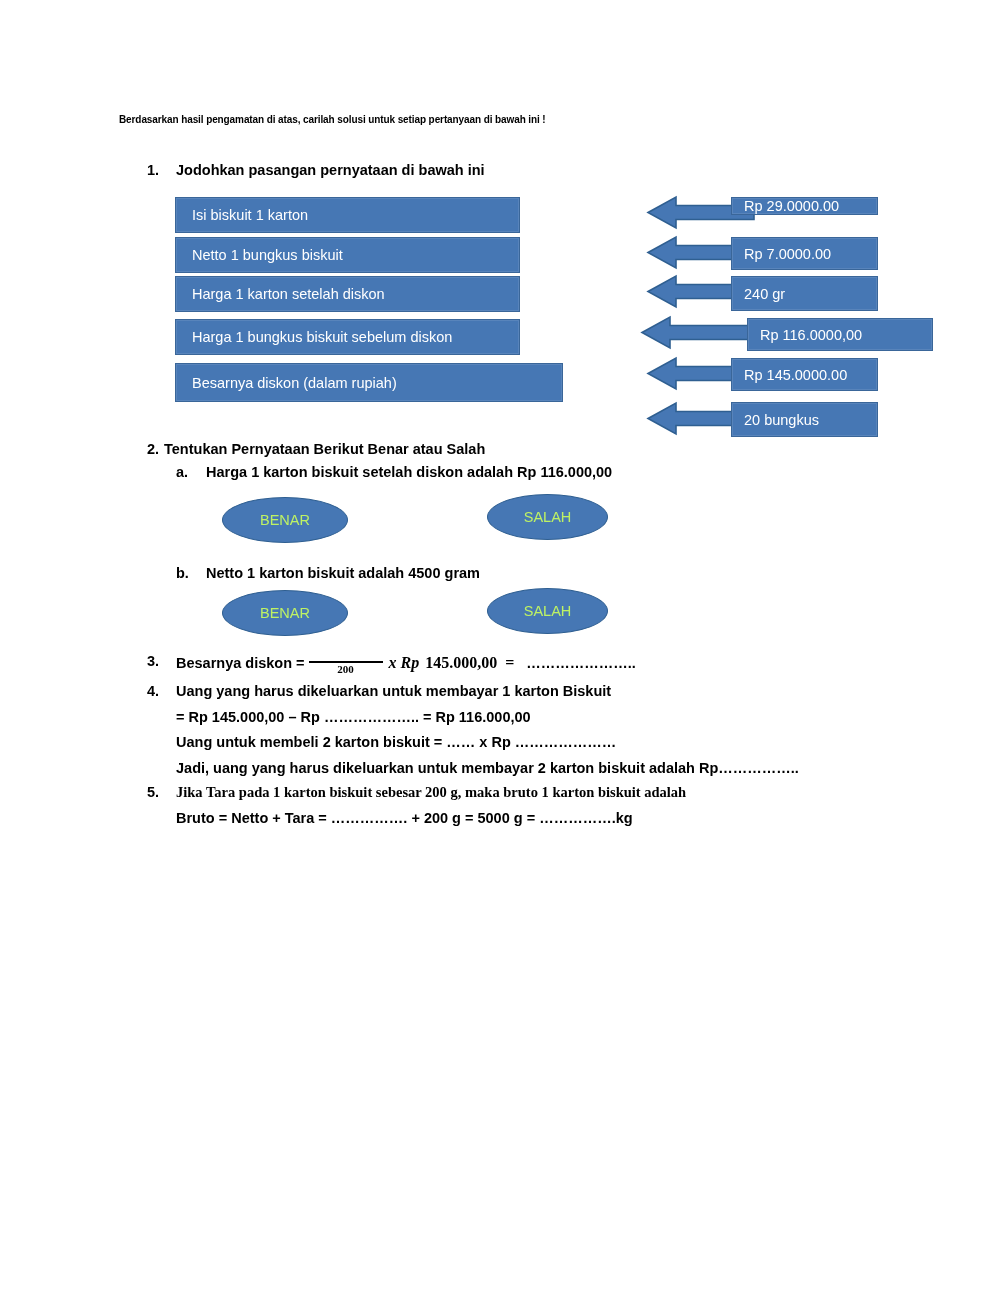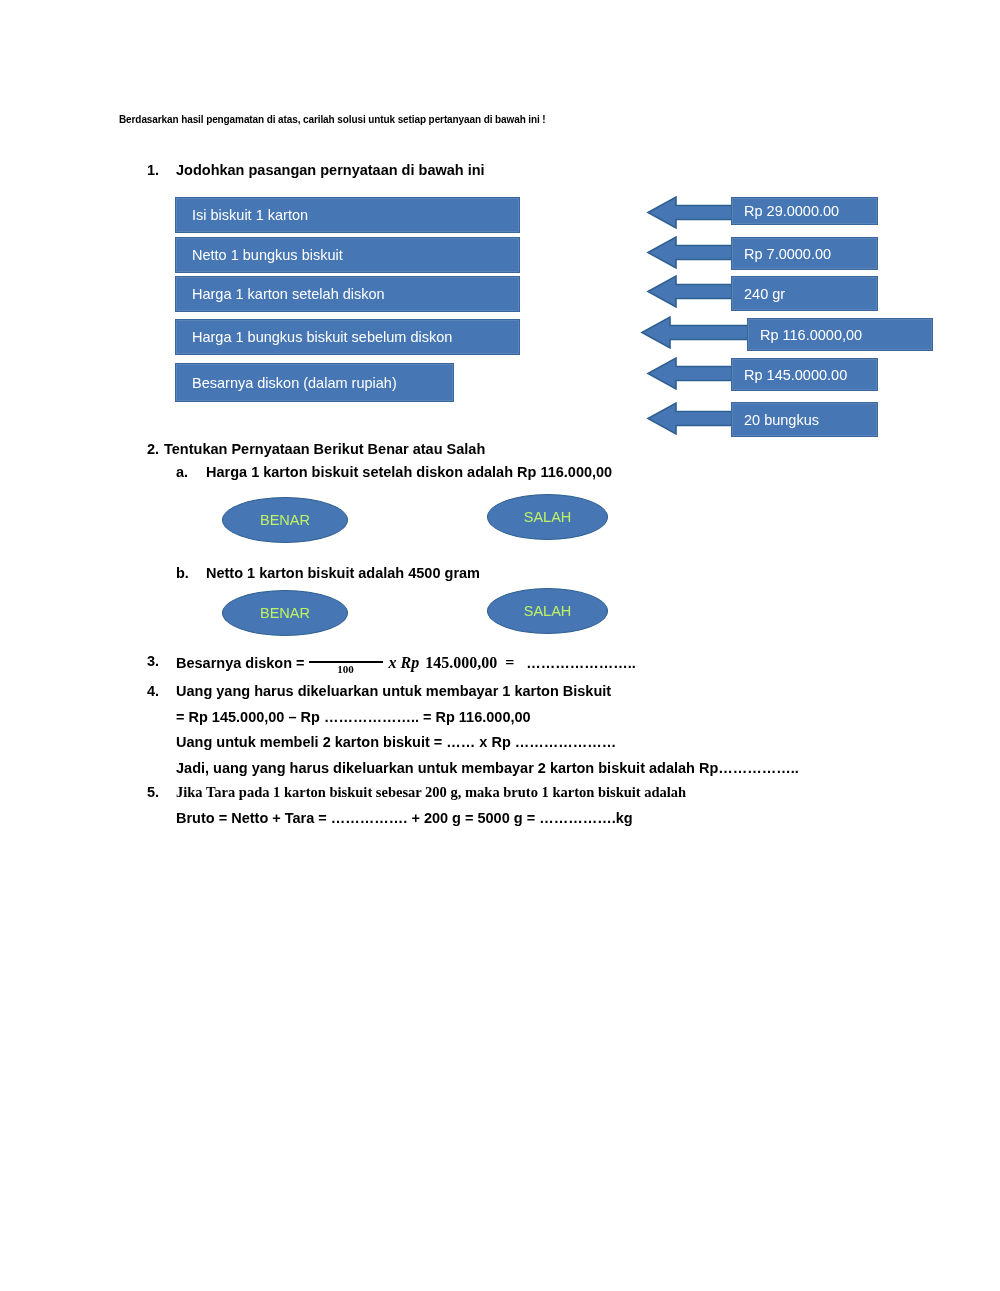--- a/index.html
+++ b/index.html
@@ -157,21 +157,21 @@
 
   <div class="intro">Berdasarkan hasil pengamatan di atas, carilah solusi untuk setiap pertanyaan di bawah ini !</div>
 
   <div class="qnum" style="left:147px; top:162px;">1.</div>
   <div class="qtext" style="left:176px; top:162px;">Jodohkan pasangan pernyataan di bawah ini</div>
 
   <div class="lbox" style="left:175px; top:197px; width:345px; height:36px;">Isi biskuit 1 karton</div>
   <div class="lbox" style="left:175px; top:237px; width:345px; height:36px;">Netto 1 bungkus biskuit</div>
   <div class="lbox" style="left:175px; top:276px; width:345px; height:36px;">Harga 1 karton setelah diskon</div>
   <div class="lbox" style="left:175px; top:319px; width:345px; height:36px;">Harga 1 bungkus biskuit sebelum diskon</div>
-  <div class="lbox" style="left:175px; top:363px; width:279px; height:39px;">Besarnya diskon (dalam rupiah)</div>
+  <div class="lbox" style="left:175px; top:363px; width:388px; height:39px;">Besarnya diskon (dalam rupiah)</div>
 
   <div class="arrow" style="left:646px; top:195px; width:110px; height:35px;">
     <svg width="110" height="35" viewBox="0 0 110 35">
       <polygon points="2,17.5 30,2 30,10.5 108,10.5 108,24.5 30,24.5 30,33" fill="#4677B4" stroke="#2F5F91" stroke-width="1.6" stroke-linejoin="miter"></polygon>
     </svg>
   </div>
   <div class="arrow" style="left:646px; top:235px; width:110px; height:35px;">
     <svg width="110" height="35" viewBox="0 0 110 35">
       <polygon points="2,17.5 30,2 30,10.5 108,10.5 108,24.5 30,24.5 30,33" fill="#4677B4" stroke="#2F5F91" stroke-width="1.6" stroke-linejoin="miter"></polygon>
     </svg>
@@ -190,21 +190,21 @@
     <svg width="110" height="35" viewBox="0 0 110 35">
       <polygon points="2,17.5 30,2 30,10.5 108,10.5 108,24.5 30,24.5 30,33" fill="#4677B4" stroke="#2F5F91" stroke-width="1.6" stroke-linejoin="miter"></polygon>
     </svg>
   </div>
   <div class="arrow" style="left:646px; top:401px; width:110px; height:35px;">
     <svg width="110" height="35" viewBox="0 0 110 35">
       <polygon points="2,17.5 30,2 30,10.5 108,10.5 108,24.5 30,24.5 30,33" fill="#4677B4" stroke="#2F5F91" stroke-width="1.6" stroke-linejoin="miter"></polygon>
     </svg>
   </div>
 
-  <div class="rbox" style="left:731px; top:197px; width:147px; height:28px;">Rp 29.0000.00</div>
+  <div class="rbox" style="left:731px; top:197px; width:147px; height:18px;">Rp 29.0000.00</div>
   <div class="rbox" style="left:731px; top:237px; width:147px; height:33px;">Rp 7.0000.00</div>
   <div class="rbox" style="left:731px; top:276px; width:147px; height:35px;">240 gr</div>
   <div class="rbox" style="left:747px; top:318px; width:186px; height:33px;">Rp 116.0000,00</div>
   <div class="rbox" style="left:731px; top:358px; width:147px; height:33px;">Rp 145.0000.00</div>
   <div class="rbox" style="left:731px; top:402px; width:147px; height:35px;">20 bungkus</div>
 
   <div class="qnum" style="left:147px; top:441px;">2.</div>
   <div class="qtext" style="left:164px; top:441px;">Tentukan Pernyataan Berikut Benar atau Salah</div>
 
   <div class="qnum" style="left:176px; top:464px;">a.</div>
@@ -218,21 +218,21 @@
 
   <div class="ellipse" style="left:222px; top:590px; width:126px; height:46px;">BENAR</div>
   <div class="ellipse" style="left:487px; top:588px; width:121px; height:46px;">SALAH</div>
 
   <div class="qnum" style="left:147px; top:653px;">3.</div>
   <div class="q3row">
     <span>Besarnya diskon =</span>
     <span class="frac">
       <span class="num"></span>
       <span class="bar"></span>
-      <span class="den">100</span>
+      <span class="den">200</span>
     </span>
     <span class="mathi" style="margin-left:2px;">x Rp</span>
     <span class="mathn" style="margin-left:6px;">145.000,00</span>
     <span class="mathn" style="margin-left:8px;">=</span>
     <span class="dots" style="margin-left:12px;">…………………..</span>
   </div>
 
   <div class="qnum" style="left:147px; top:683px;">4.</div>
   <div class="qtext" style="left:176px; top:683px;">Uang yang harus dikeluarkan untuk membayar 1 karton Biskuit</div>
   <div class="qtext" style="left:176px; top:709px;">= Rp 145.000,00 – Rp ……………….. = Rp 116.000,00</div>

